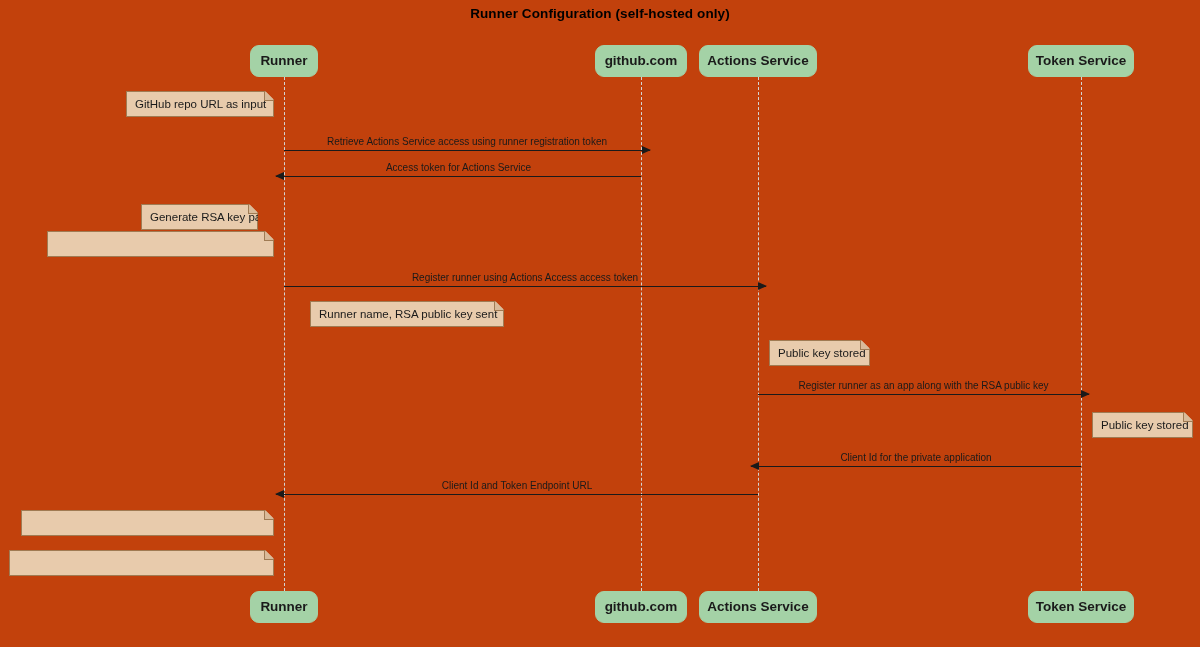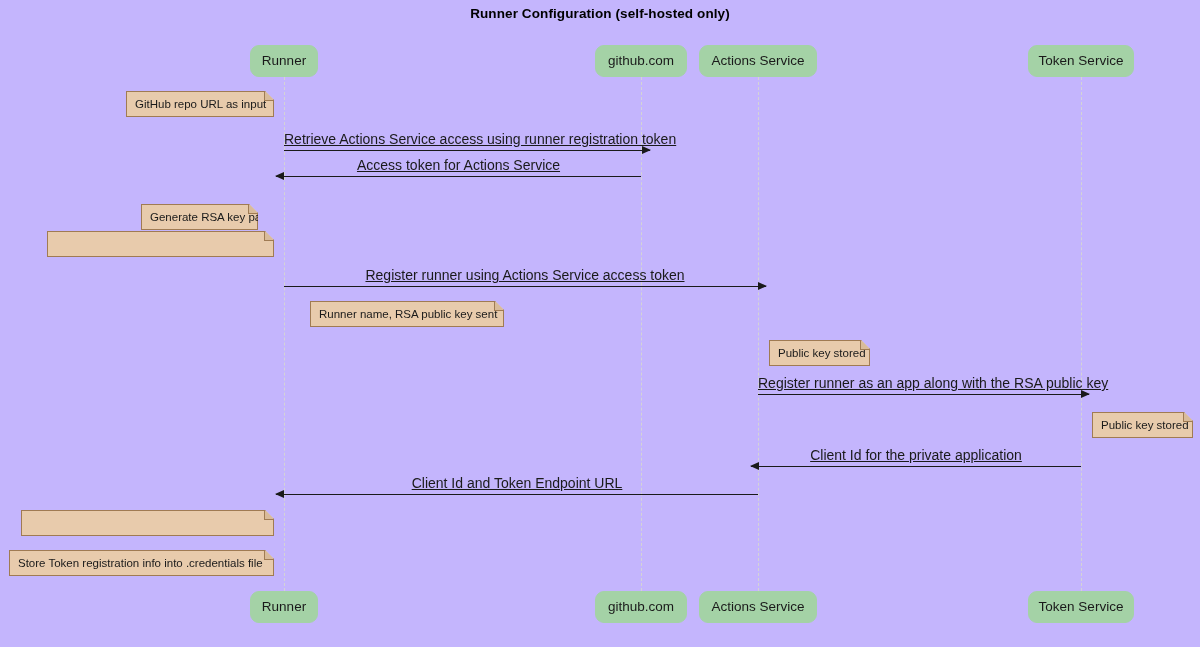--- a/index.html
+++ b/index.html
@@ -9,21 +9,21 @@
     background: #ffffff;
   }
   body {
     font-family: "Liberation Sans", sans-serif;
     color: #000000;
   }
   #canvas {
     position: relative;
     width: 1200px;
     height: 647px;
-    background: #c4b5fd;
+    background: #c2410c;
     overflow: hidden;
   }
 
   
   .diagram-title {
     position: absolute;
     left: 0;
     top: 6px;
     width: 1200px;
     text-align: center;
@@ -44,21 +44,21 @@
   .participant {
     position: absolute;
     box-sizing: border-box;
     background: #a4d2a6;
     border: 1px solid #a4d2a6;
     border-radius: 9px;
     height: 32px;
     line-height: 30px;
     text-align: center;
     font-size: 13.5px;
-    font-weight: normal;
+    font-weight: bold;
     color: #1a1a1a;
     white-space: nowrap;
   }
 
   
   .note {
     position: absolute;
     box-sizing: border-box;
     background: #e8cbac;
     border: 1px solid #a07b53;
@@ -113,24 +113,23 @@
   }
   .msg-head.left {
     left: -1px;
     border-right: 9px solid #1a1a1a;
   }
   .msg-label {
     position: absolute;
     bottom: 3px;
     width: 100%;
     text-align: center;
-    font-size: 14px;
+    font-size: 10px;
     color: #1a1a1a;
     white-space: nowrap;
-    text-decoration: underline;
   }
 </style>
 </head>
 <body>
 
 <div id="canvas">
 
   <div class="diagram-title">Runner Configuration (self-hosted only)</div>
 
   <div id="lifelines">
@@ -152,21 +151,21 @@
         <div class="msg-label">Retrieve Actions Service access using runner registration token</div>
       </div>
       <div class="message" style="left: 276px; top: 176px; width: 365px;">
         <div class="msg-line"></div>
         <div class="msg-head left"></div>
         <div class="msg-label">Access token for Actions Service</div>
       </div>
       <div class="message" style="left: 284px; top: 286px; width: 482px;">
         <div class="msg-line"></div>
         <div class="msg-head right"></div>
-        <div class="msg-label">Register runner using Actions Service access token</div>
+        <div class="msg-label">Register runner using Actions Access access token</div>
       </div>
       <div class="message" style="left: 758px; top: 394px; width: 331px;">
         <div class="msg-line"></div>
         <div class="msg-head right"></div>
         <div class="msg-label">Register runner as an app along with the RSA public key</div>
       </div>
       <div class="message" style="left: 751px; top: 466px; width: 330px;">
         <div class="msg-line"></div>
         <div class="msg-head left"></div>
         <div class="msg-label">Client Id for the private application</div>
@@ -199,21 +198,20 @@
       </div>
       <div class="note" style="left: 1092px; top: 412px; width: 101px;">
         <span class="fold"></span>
         <span class="note-text">Public key stored</span>
       </div>
       <div class="note" style="left: 21px; top: 510px; width: 253px;">
         <span class="fold"></span>
       </div>
       <div class="note" style="left: 9px; top: 550px; width: 265px;">
         <span class="fold"></span>
-        <span class="note-text">Store Token registration info into .credentials file</span>
       </div>
     </div>
   <div id="participants-bottom">
       <div class="participant" style="left: 250px; top: 591px; width: 68px;">Runner</div>
       <div class="participant" style="left: 595px; top: 591px; width: 92px;">github.com</div>
       <div class="participant" style="left: 699px; top: 591px; width: 118px;">Actions Service</div>
       <div class="participant" style="left: 1028px; top: 591px; width: 106px;">Token Service</div>
     </div>
 
 </div>

